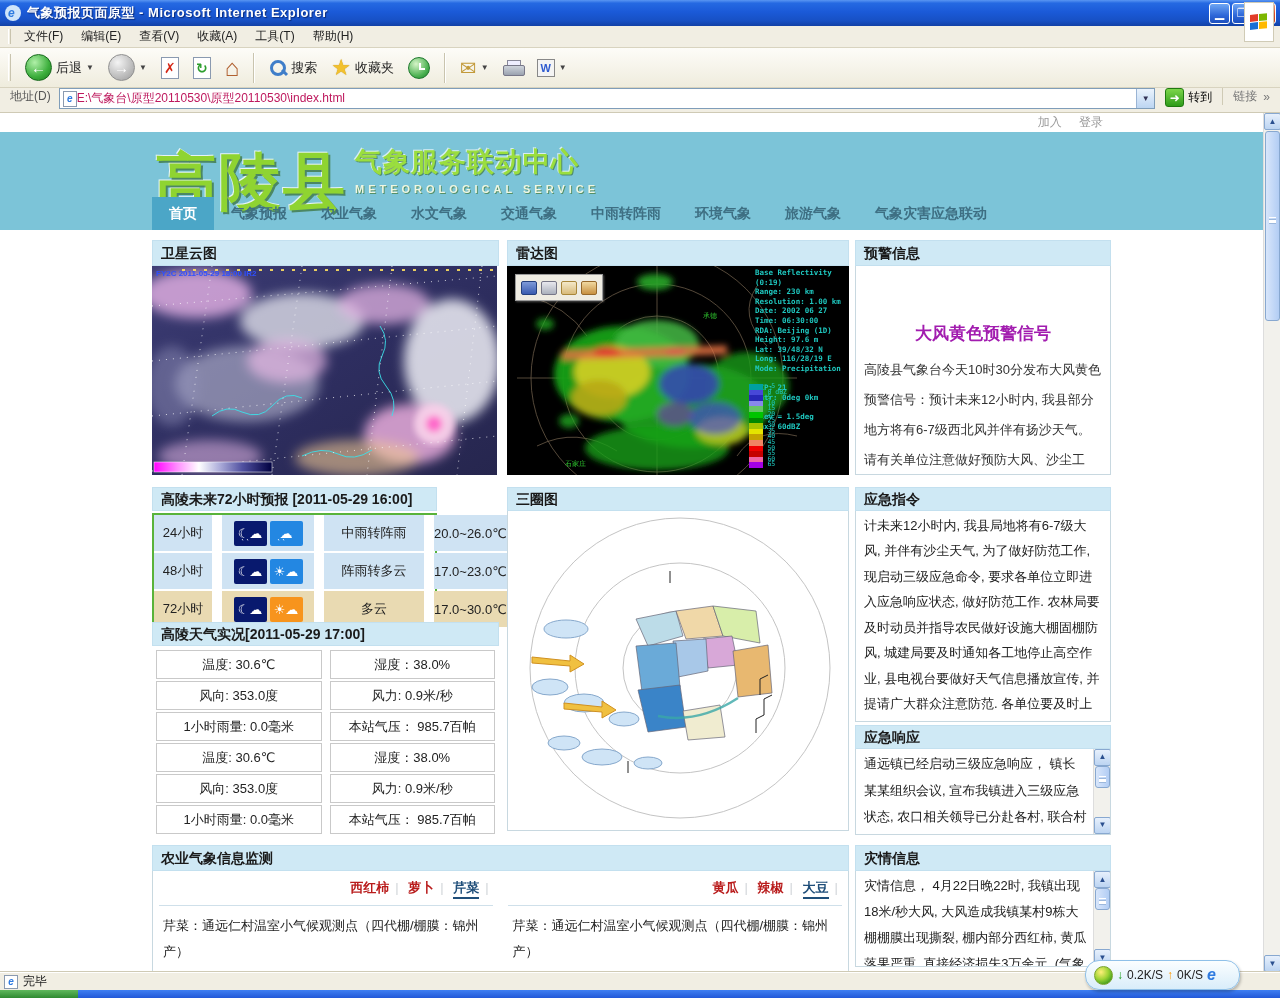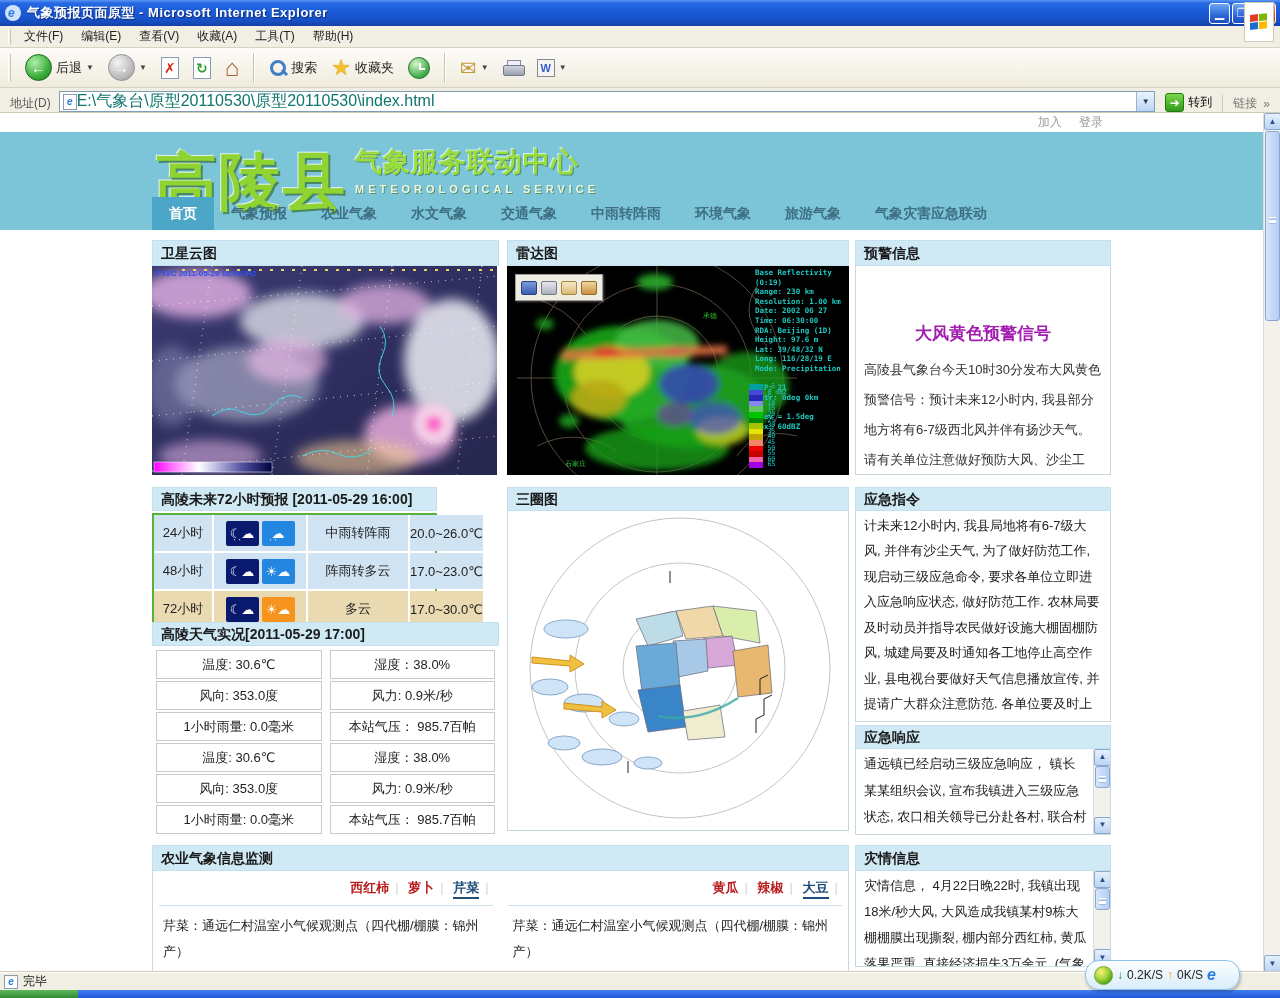--- a/index.html
+++ b/index.html
@@ -55,24 +55,24 @@
   .hist::before{ content:""; position:absolute; left:10px; top:5px; width:2px; height:7px; background:#fff; }
   .hist::after{ content:""; position:absolute; left:10px; top:10px; width:6px; height:2px; background:#fff; }
   .mail { color:#c29a3a; font-size:20px; }
   .printer { width:20px; height:16px; position:relative; }
   .printer::before{ content:""; position:absolute; left:4px; top:0; width:12px; height:5px; background:#eef; border:1px solid #889; }
   .printer::after{ content:""; position:absolute; left:0; top:5px; width:20px; height:9px; background:linear-gradient(#cfd4dc,#9aa2af); border:1px solid #778; border-radius:2px; }
   .editic { width:18px; height:18px; background:#f4f4f4; border:1px solid #888; color:#2f5bd0;
     font-size:11px; font-weight:bold; display:flex; align-items:center; justify-content:center; }
 
   .addressbar { position:absolute; left:0; top:88px; width:1280px; height:25px;
-    background:#f1eee3; border-bottom:1px solid #cfcab5; display:flex; align-items:flex-end; font-size:12px; }
+    background:#f1eee3; border-bottom:1px solid #cfcab5; display:flex; align-items:flex-start; font-size:12px; }
   .addr-label { color:#555; padding:0 8px 0 10px; }
   .addr-box { flex:1; height:21px; background:#fff; border:1px solid #7f9db9; display:flex; align-items:center; padding-left:3px; }
-  .addr-box .txt { flex:1; font-size:16px; color:#0f766e; white-space:nowrap; overflow:hidden; }
+  .addr-box .txt { flex:1; font-size:12px; color:#be185d; white-space:nowrap; overflow:hidden; }
   .addr-drop { width:18px; height:19px; background:linear-gradient(#eaf3fd,#bcd5f2); border-left:1px solid #9ab4d4;
     display:flex; align-items:center; justify-content:center; font-size:8px; color:#335; }
   .go-btn { display:flex; align-items:center; gap:4px; padding:0 10px; }
   .go-sq { width:19px; height:19px; border-radius:3px; background:linear-gradient(#7cd64a,#2f9b1a); border:1px solid #1f7a10;
     color:#fff; font-weight:bold; display:flex; align-items:center; justify-content:center; font-size:12px; }
   .links-zone { display:flex; align-items:center; gap:6px; padding:0 10px; border-left:1px solid #cfcab5; color:#777; }
 
   
   .viewport { position:absolute; left:0; top:113px; width:1263px; height:859px; background:#fff; overflow:hidden; }
 
@@ -103,21 +103,21 @@
   .sat { left:152px; top:127px; width:347px; }
   .radar { left:507px; top:127px; width:342px; }
   .warn { left:855px; top:127px; width:256px; }
   .warn .pbody { height:209px; padding:4px 8px; }
   .warn-headline { margin-top:52px; text-align:center; font-size:17px; font-weight:bold; }
   .warn-body { margin-top:10px; font-size:13px; color:#333; line-height:2.3; }
 
   .fc { left:152px; top:374px; width:285px; }
   .fc-table { margin-top:2px; border:2px solid #59b33a; background:#fff; display:grid;
     grid-template-rows:36px 36px 36px; row-gap:2px; padding:0; }
-  .fc-row { display:grid; grid-template-columns:58px 92px 100px 1fr; column-gap:2px; background:#fff; }
+  .fc-row { display:grid; grid-template-columns:58px 92px 100px 1fr; column-gap:10px; background:#fff; }
   .fc-row > div { display:flex; align-items:center; justify-content:center; font-size:13px; color:#222; }
   .fc-row.blue > div { background:#cfe3f3; }
   .fc-row.tan > div { background:#e9dab2; }
   .wico { width:33px; height:25px; border-radius:2px; display:flex; align-items:center; justify-content:center;
     color:#fff; font-size:13px; position:relative; overflow:hidden; }
   .wico + .wico { margin-left:3px; }
   .wico.night { background:#08196e; }
   .wico.day-blue { background:#2387e2; }
   .wico.day-orange { background:#f7941d; }
   .wico.drops::after { content:"\2035\2035"; position:absolute; left:8px; bottom:-2px; font-size:9px; color:#fff; letter-spacing:3px; }

